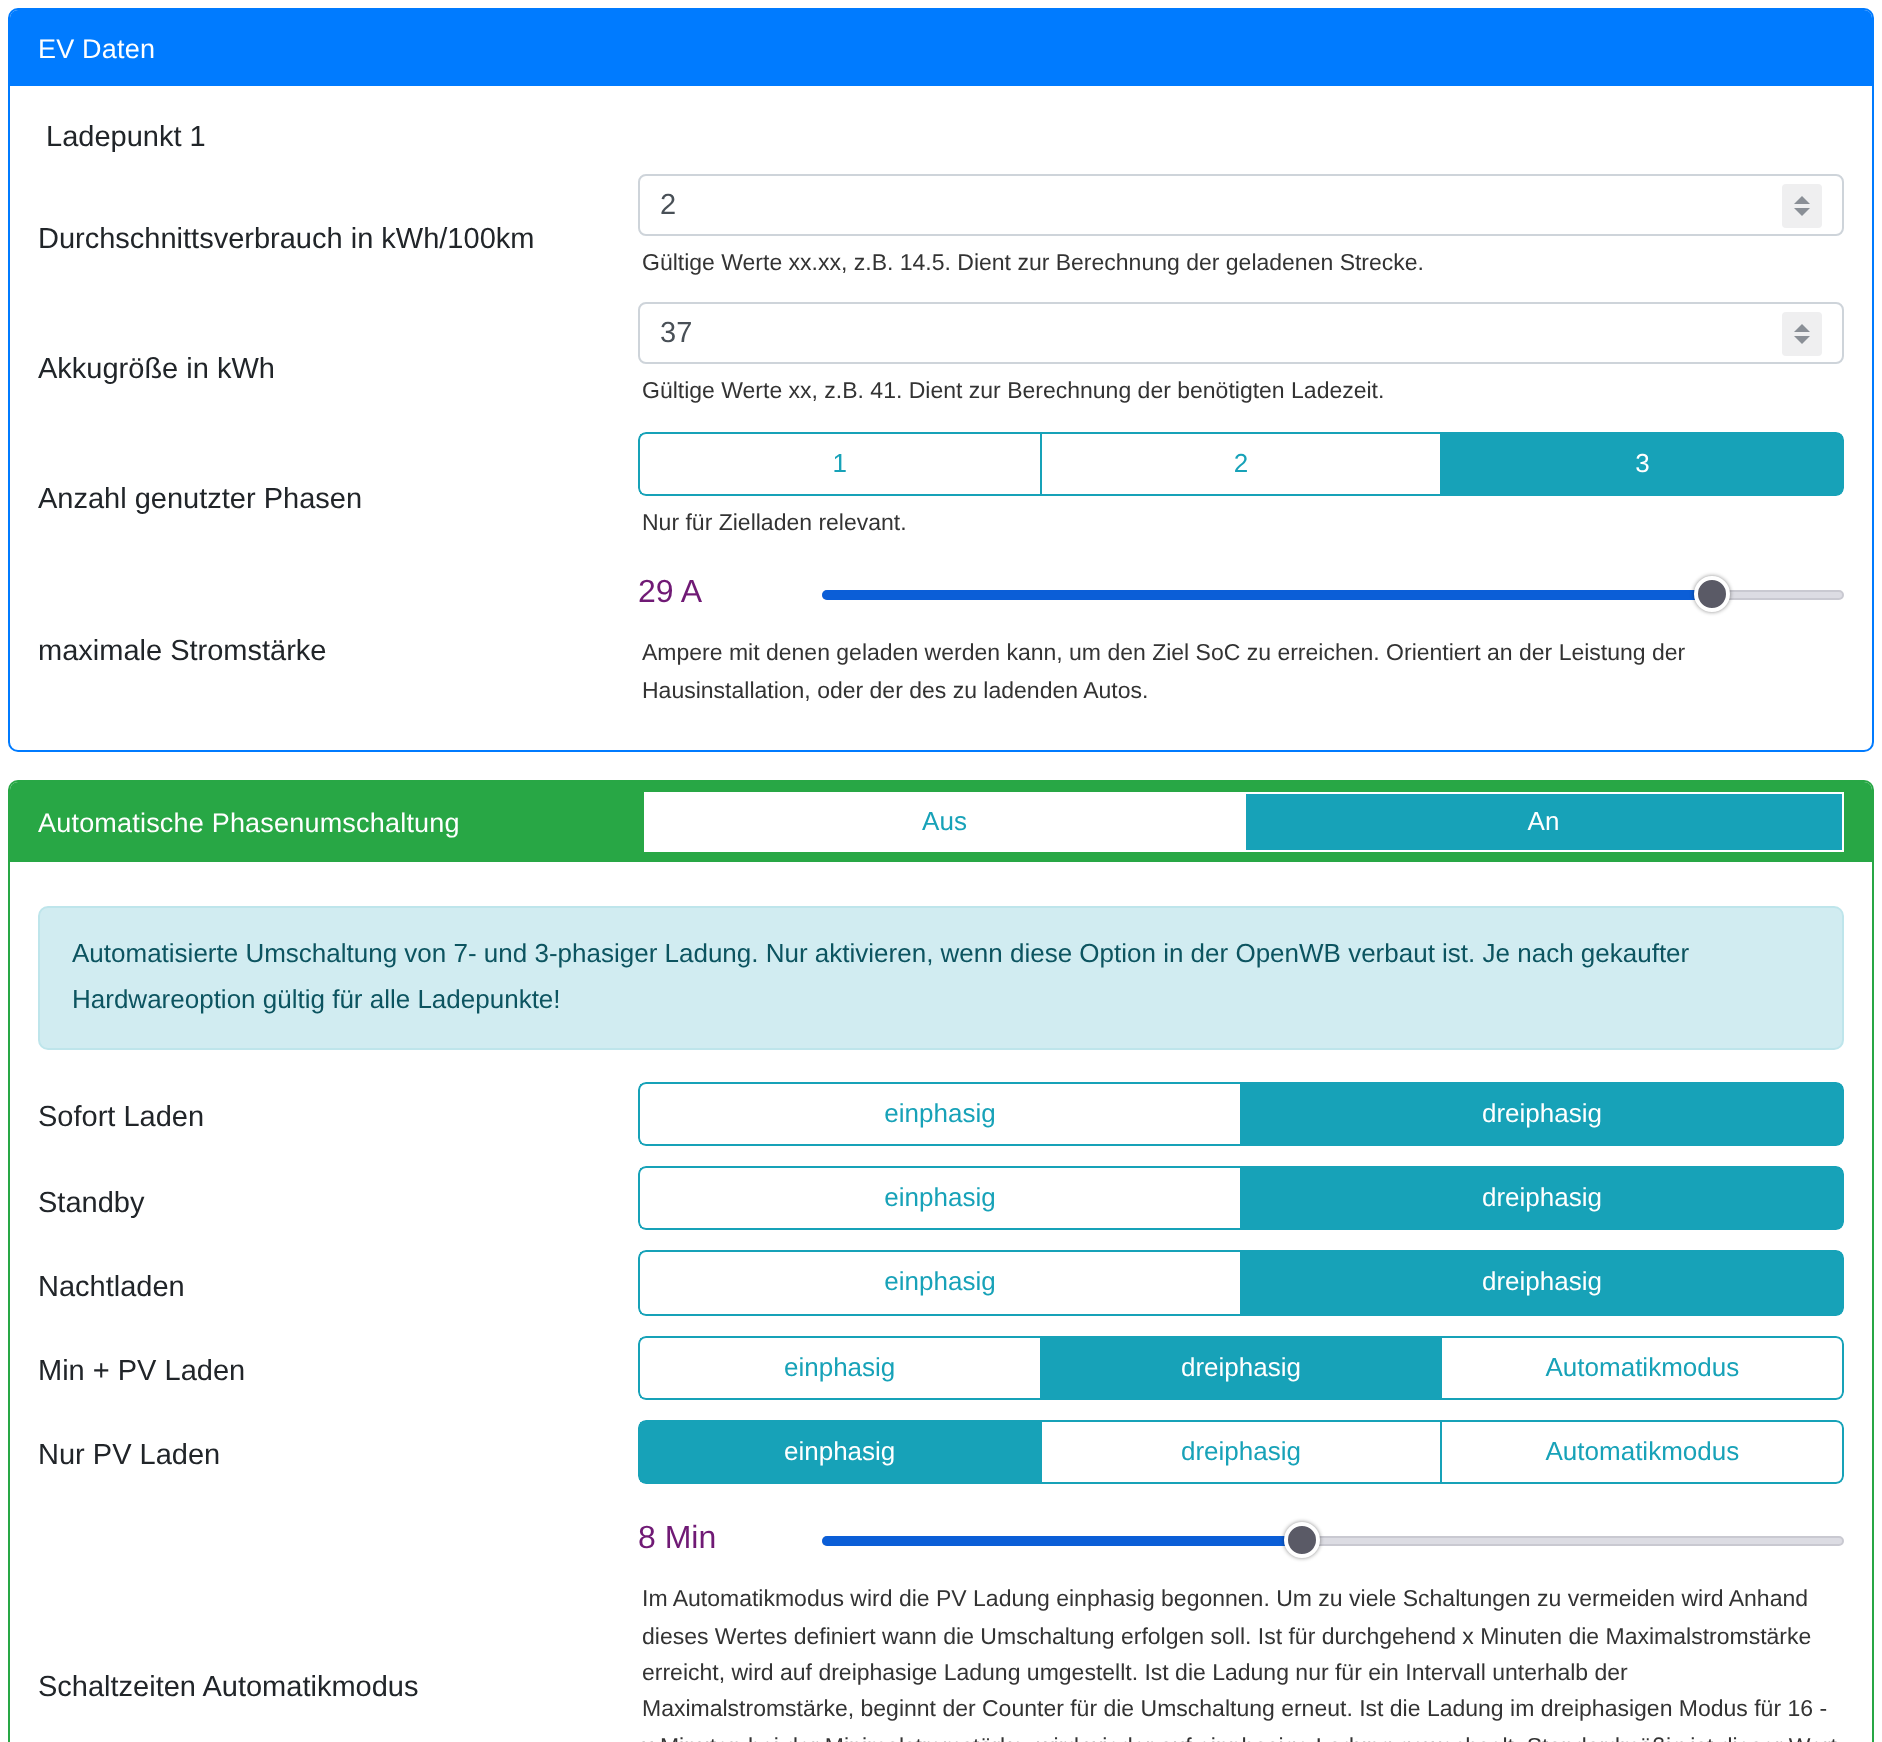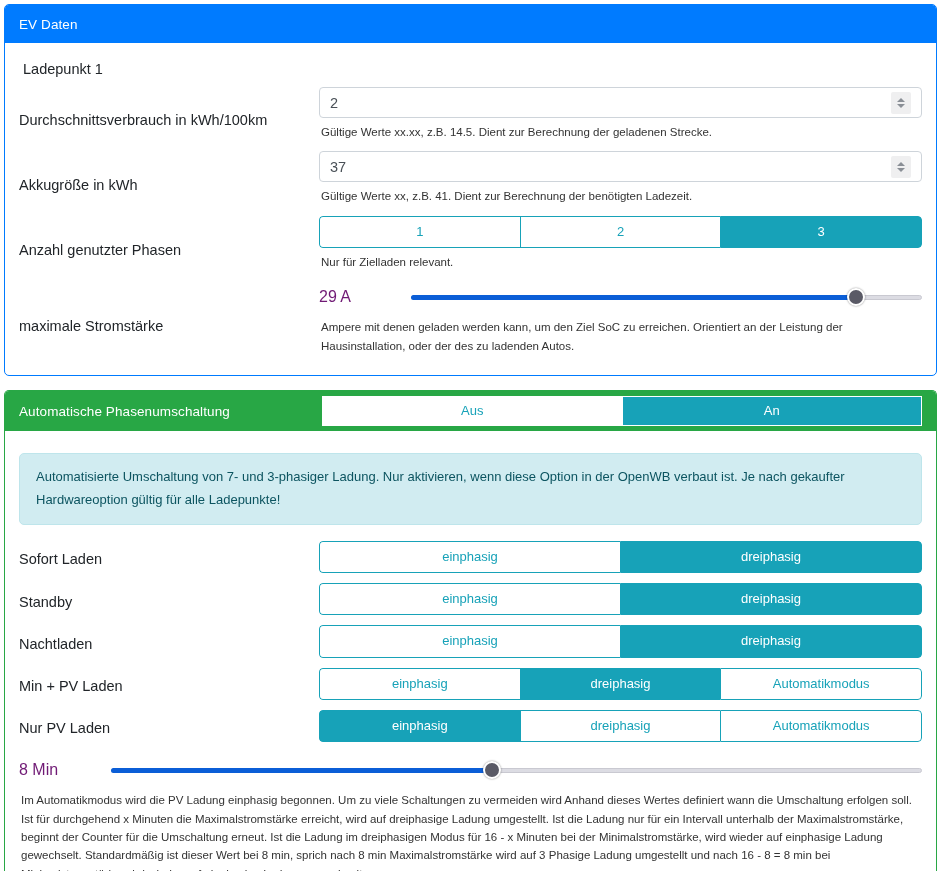--- a/index.html
+++ b/index.html
@@ -342,20 +342,21 @@
           <div class="btn-group rounded">
             <div class="btn-opt active">einphasig</div>
             <div class="btn-opt">dreiphasig</div>
             <div class="btn-opt">Automatikmodus</div>
           </div>
         </div>
       </div>
       <div style="height:10px"></div>
 
       <div class="row">
+        <div class="row-label tall">Schaltzeiten Automatikmodus</div>
         <div class="row-field">
           <div class="slider-row">
             <span class="slider-val">8 Min</span>
             <span class="slider">
               <span class="track"></span>
               <span class="fill" style="width:47%"></span>
               <span class="thumb" style="left:47%"></span>
             </span>
           </div>
           <div class="helper">Im Automatikmodus wird die PV Ladung einphasig begonnen. Um zu viele Schaltungen zu vermeiden wird Anhand dieses Wertes definiert wann die Umschaltung erfolgen soll. Ist für durchgehend x Minuten die Maximalstromstärke erreicht, wird auf dreiphasige Ladung umgestellt. Ist die Ladung nur für ein Intervall unterhalb der Maximalstromstärke, beginnt der Counter für die Umschaltung erneut. Ist die Ladung im dreiphasigen Modus für 16 - x Minuten bei der Minimalstromstärke, wird wieder auf einphasige Ladung gewechselt. Standardmäßig ist dieser Wert bei 8 min, sprich nach 8 min Maximalstromstärke wird auf 3 Phasige Ladung umgestellt und nach 16 - 8 = 8 min bei Minimalstromstärke wird wieder auf einphasige Ladung gewechselt.</div>

